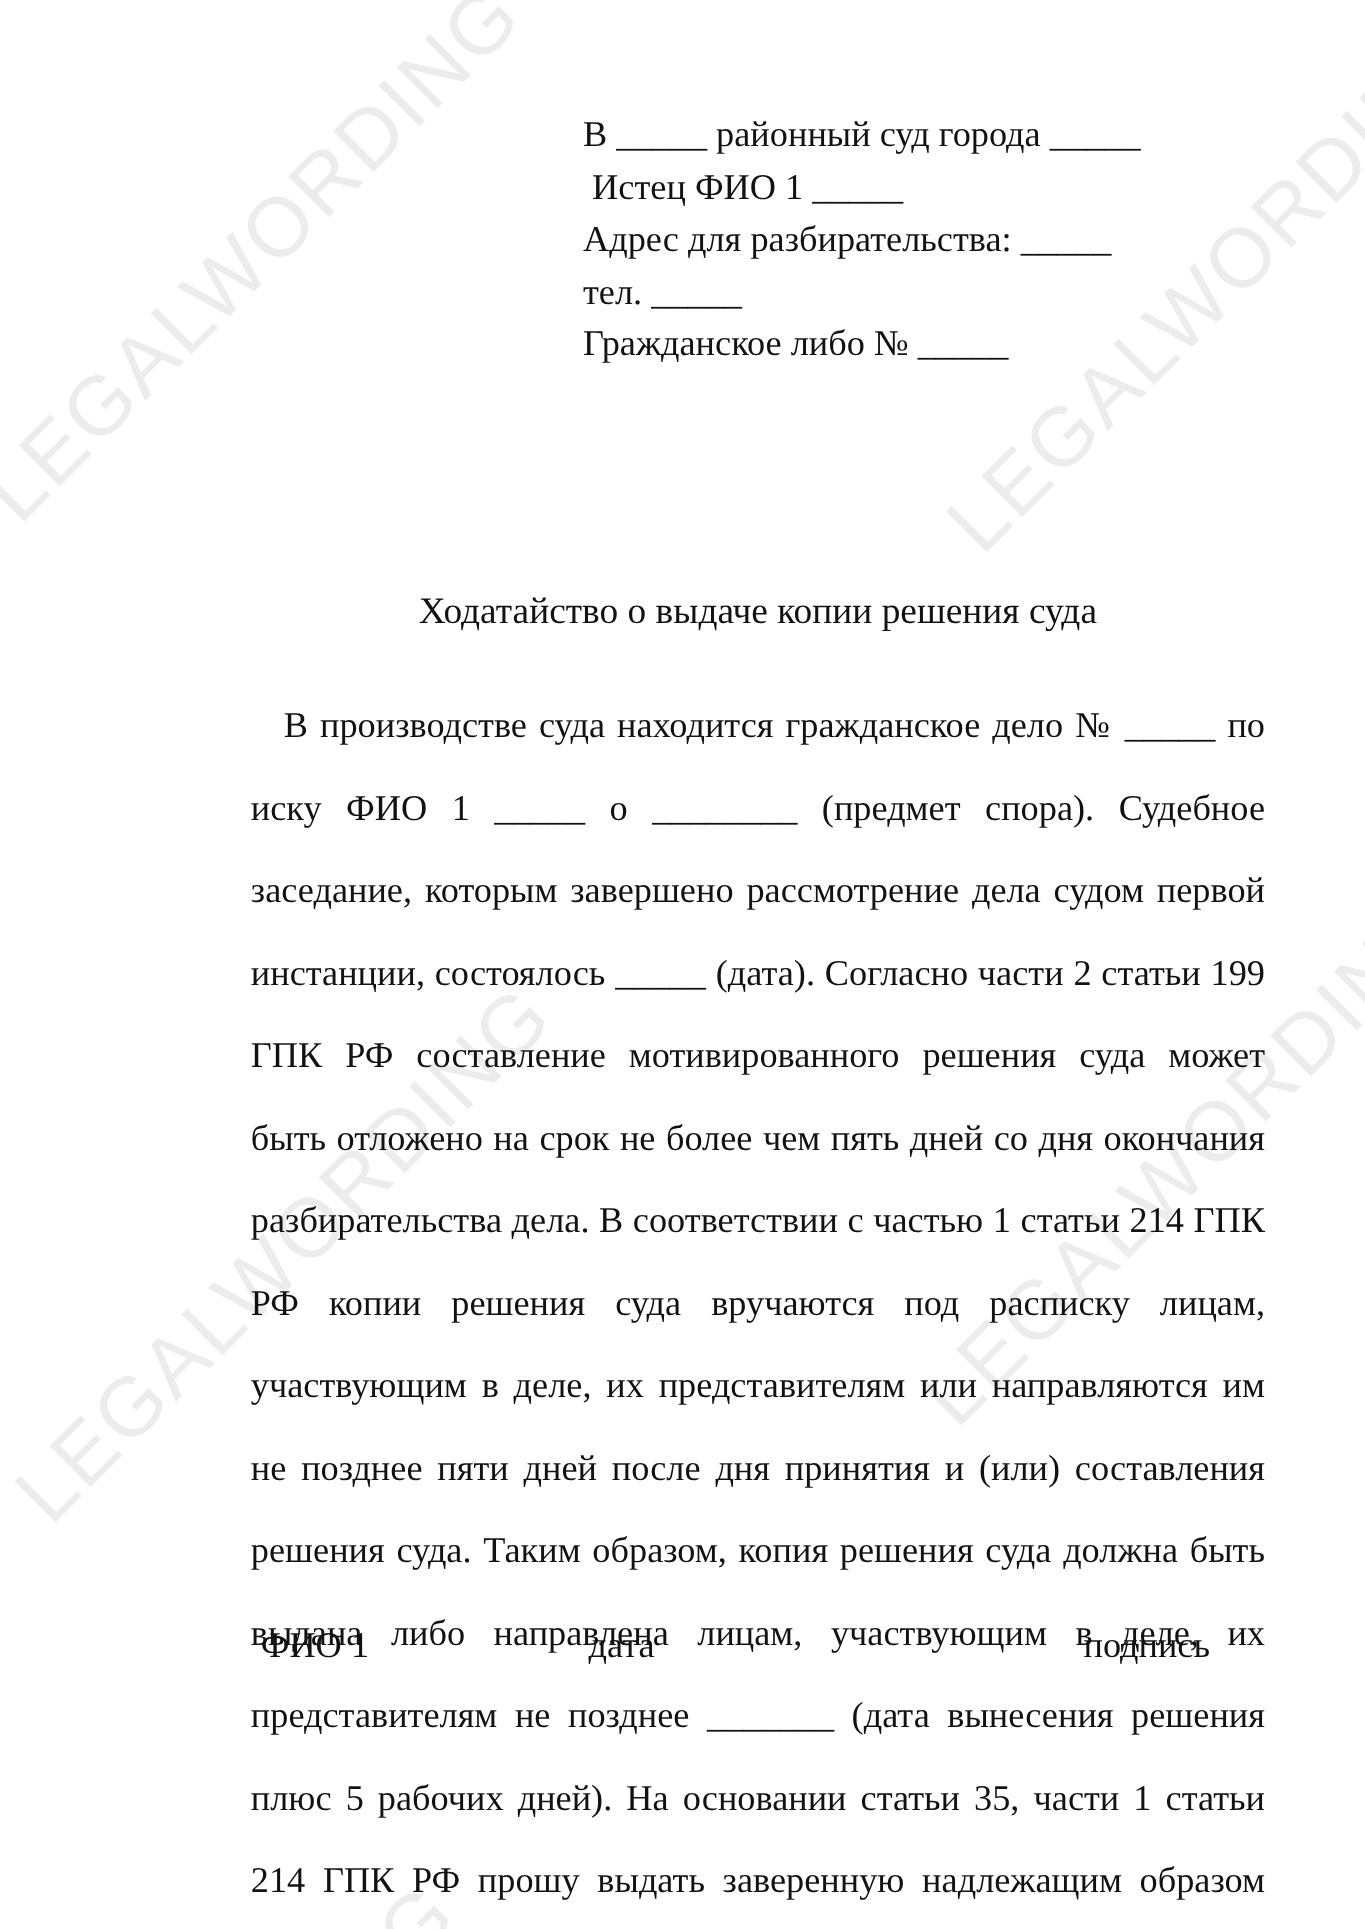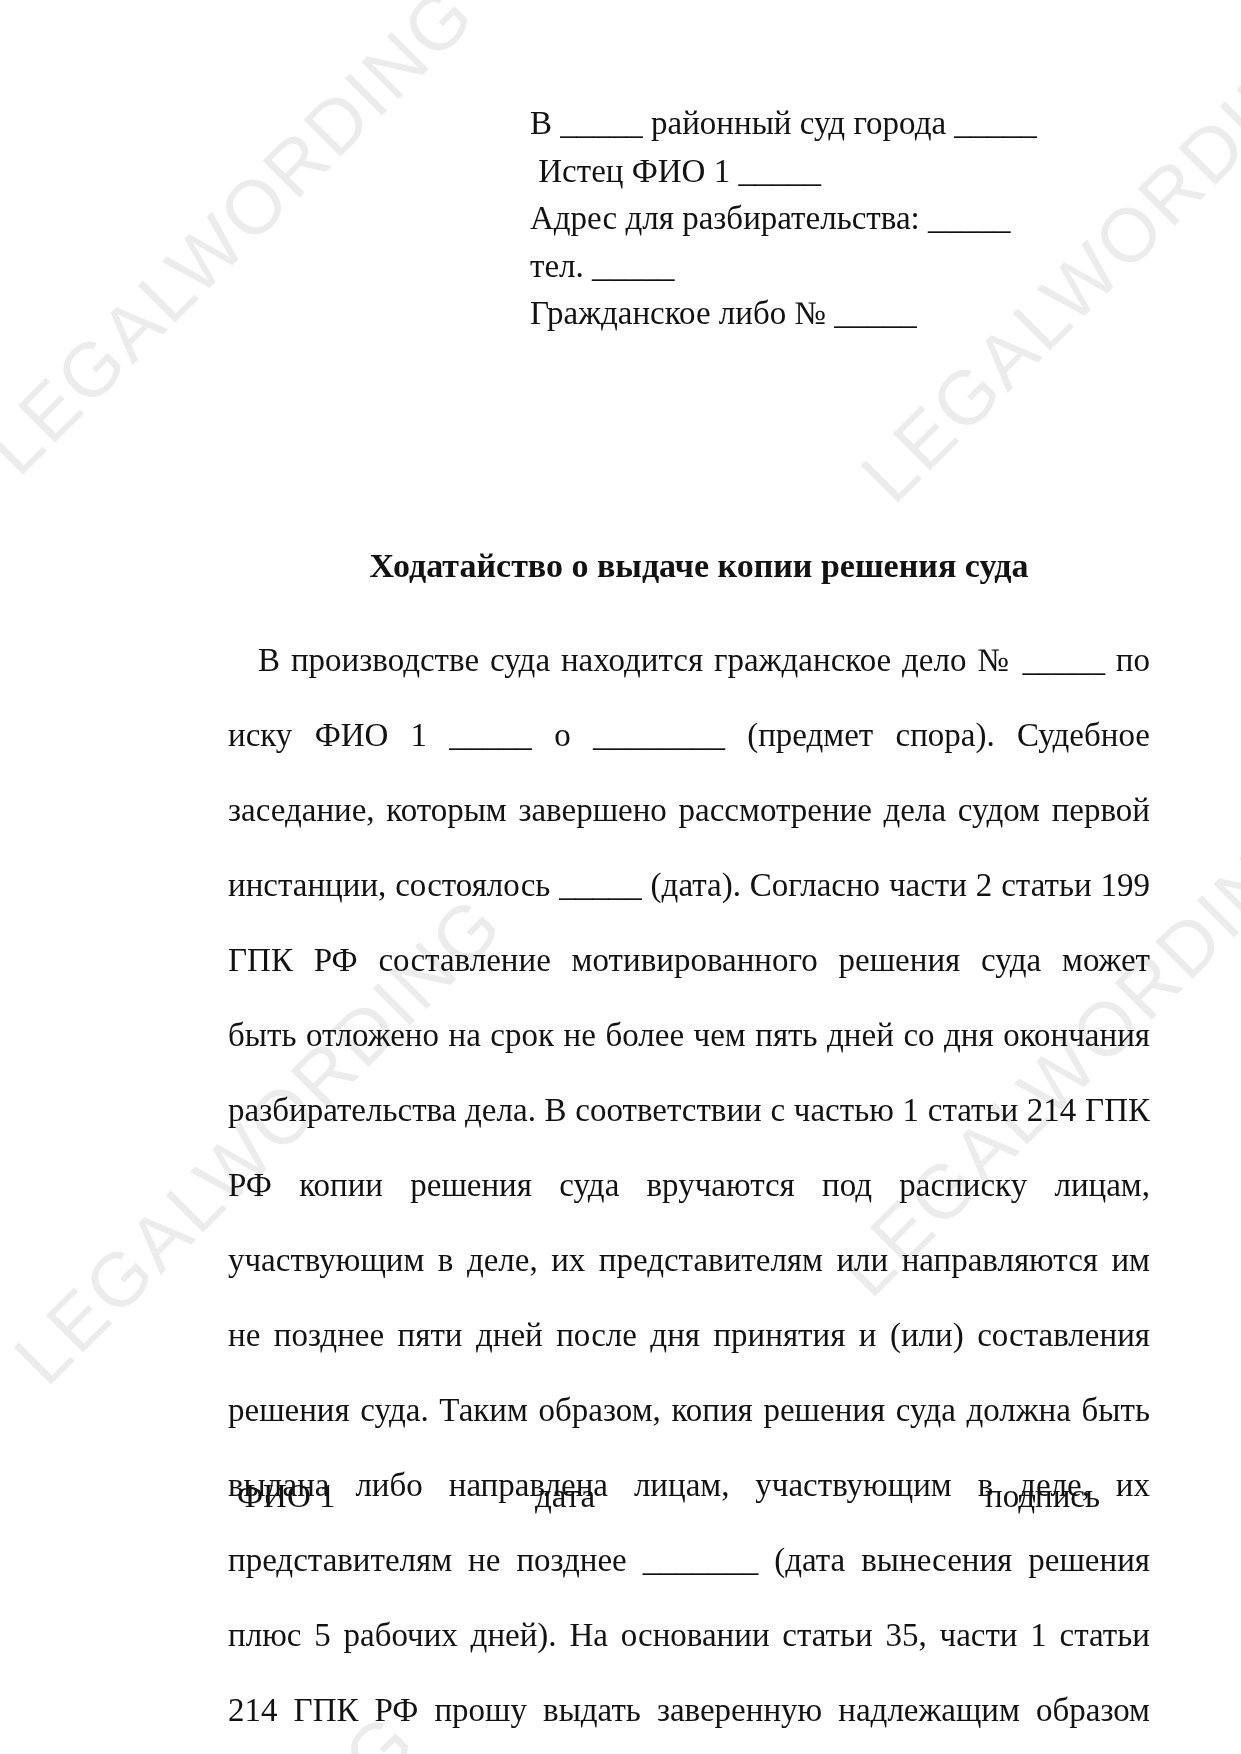--- a/index.html
+++ b/index.html
@@ -41,24 +41,24 @@
     line-height: 47.5px;
   }
   .header-line { white-space: pre-wrap; }
 
   
   .doc-title {
     position: absolute;
     left: 228px;
     top: 532px;
     width: 922px;
-    margin: 10px;
+    margin: 0;
     text-align: center;
     font-size: 34px;
-    font-weight: bold;
+    font-weight: normal;
     line-height: 48px;
   }
 
   
   .doc-body {
     position: absolute;
     left: 228px;
     top: 623px;
     width: 922px;
     margin: 0;

